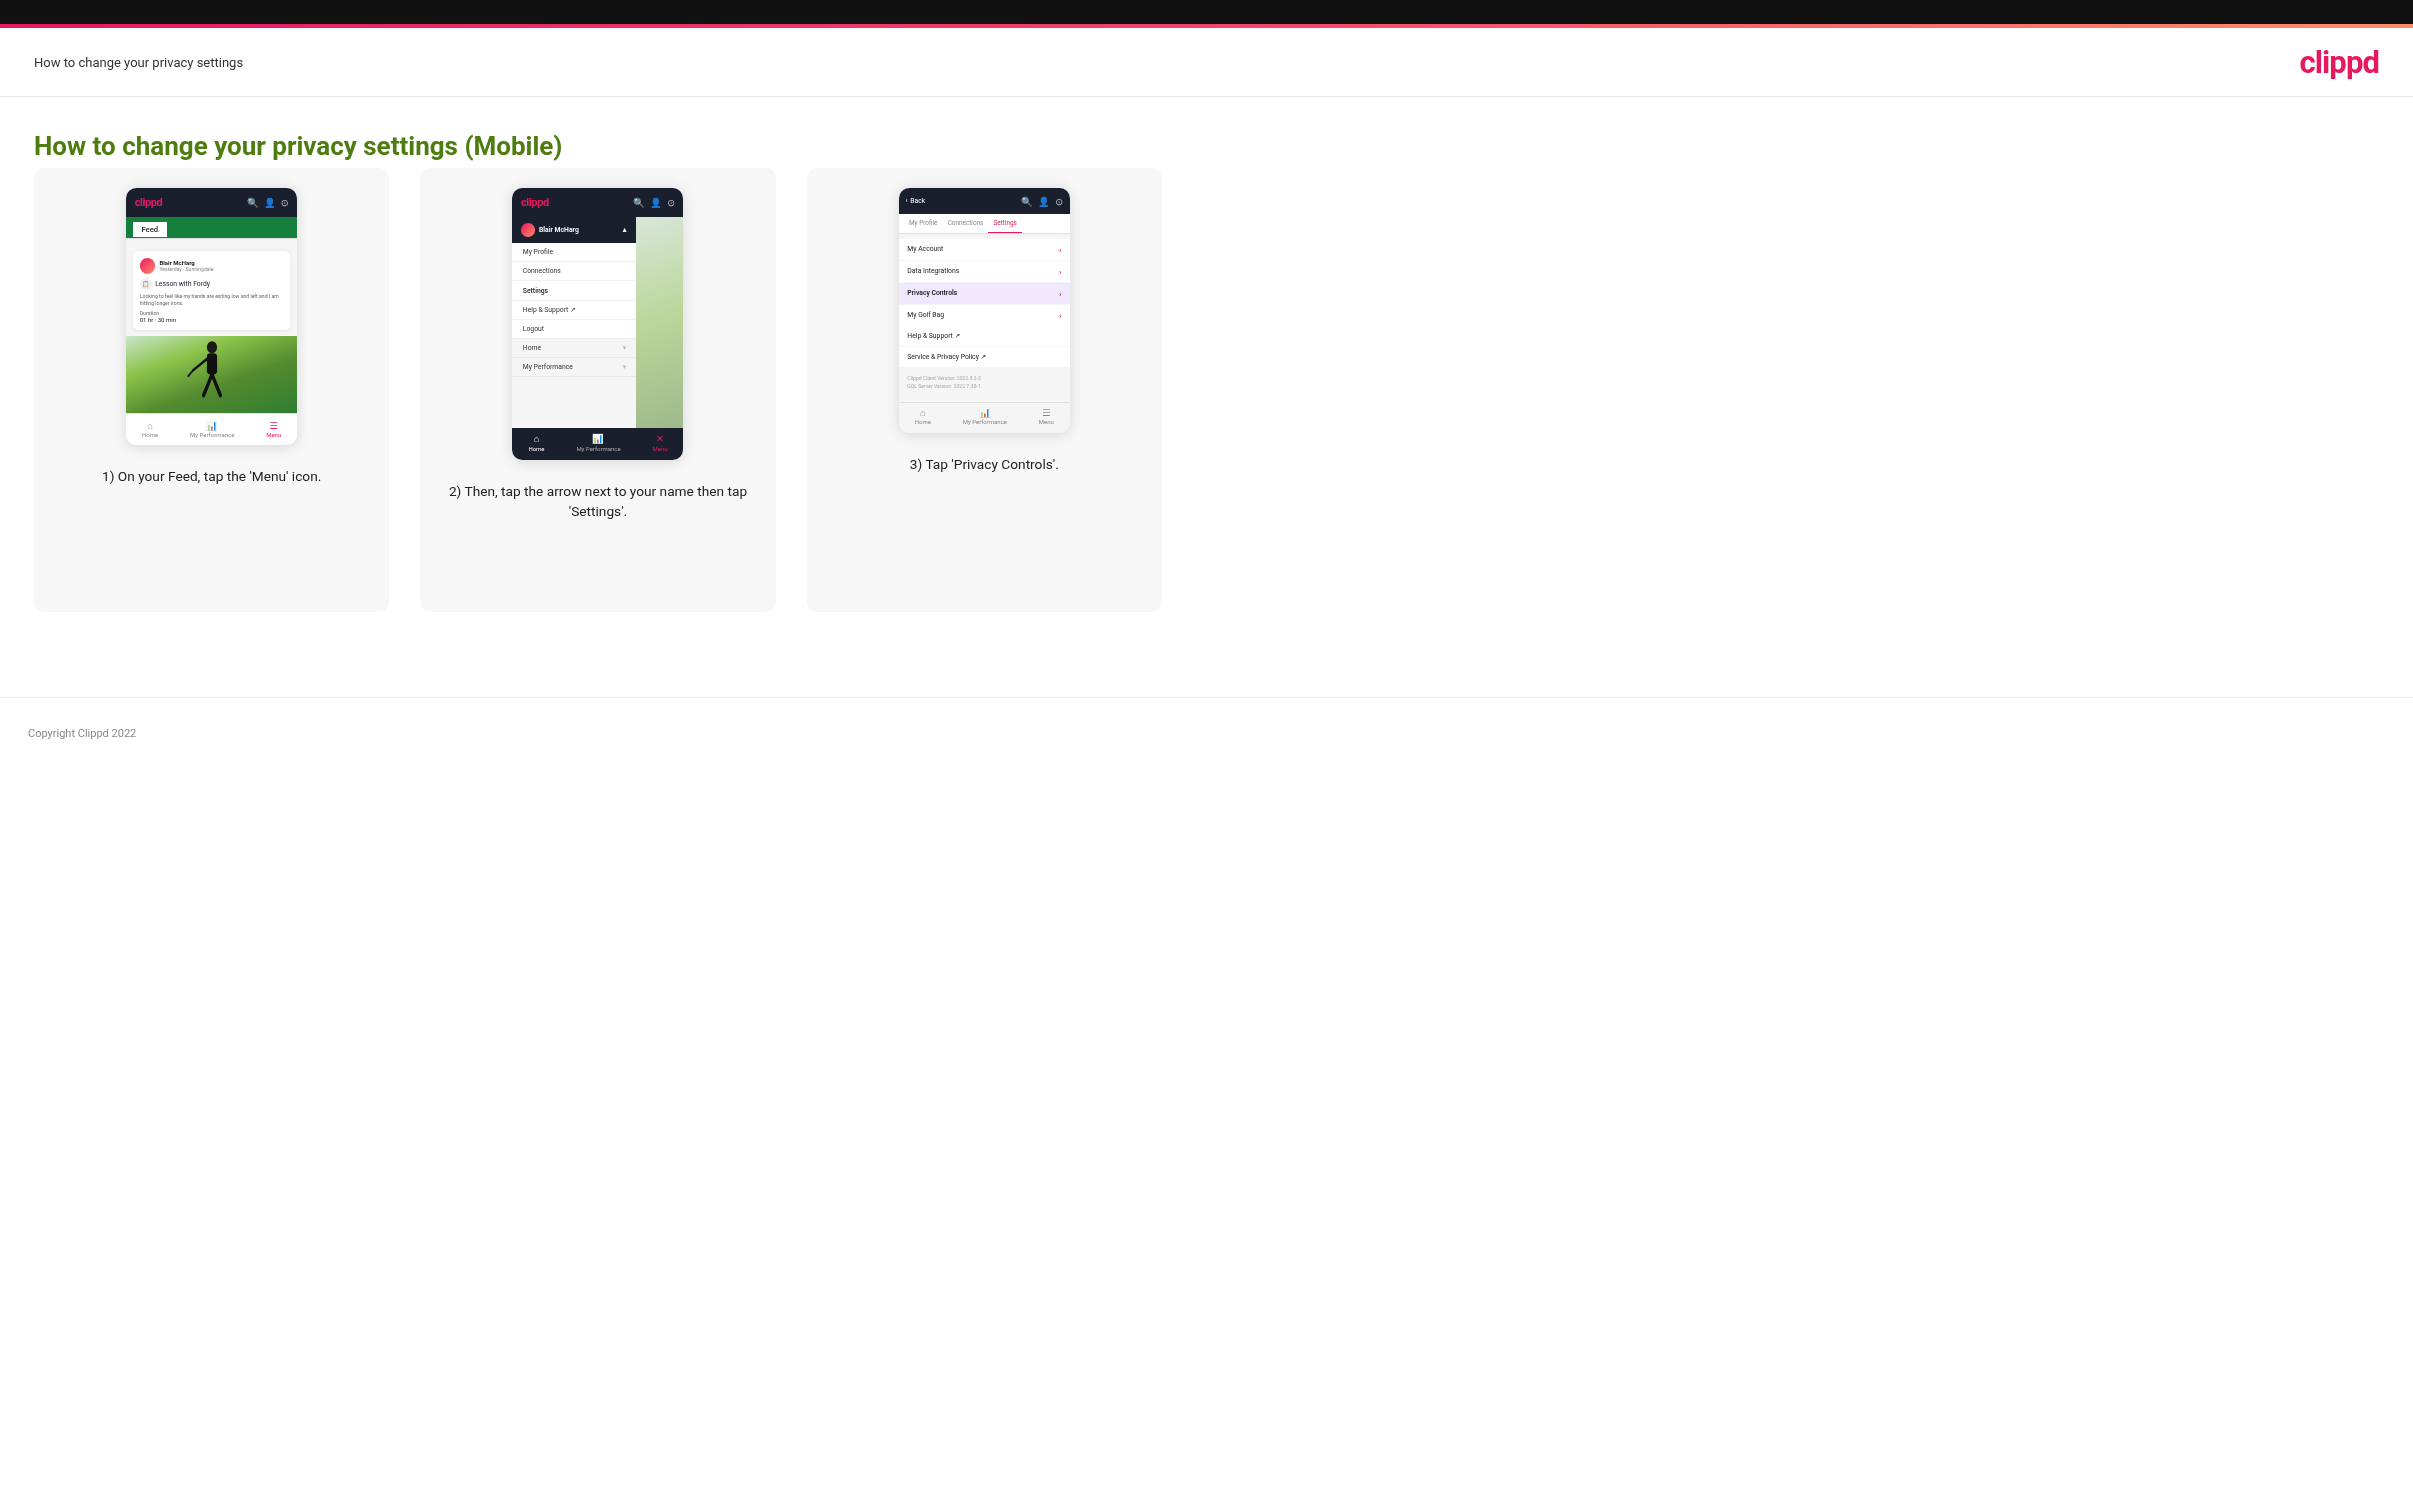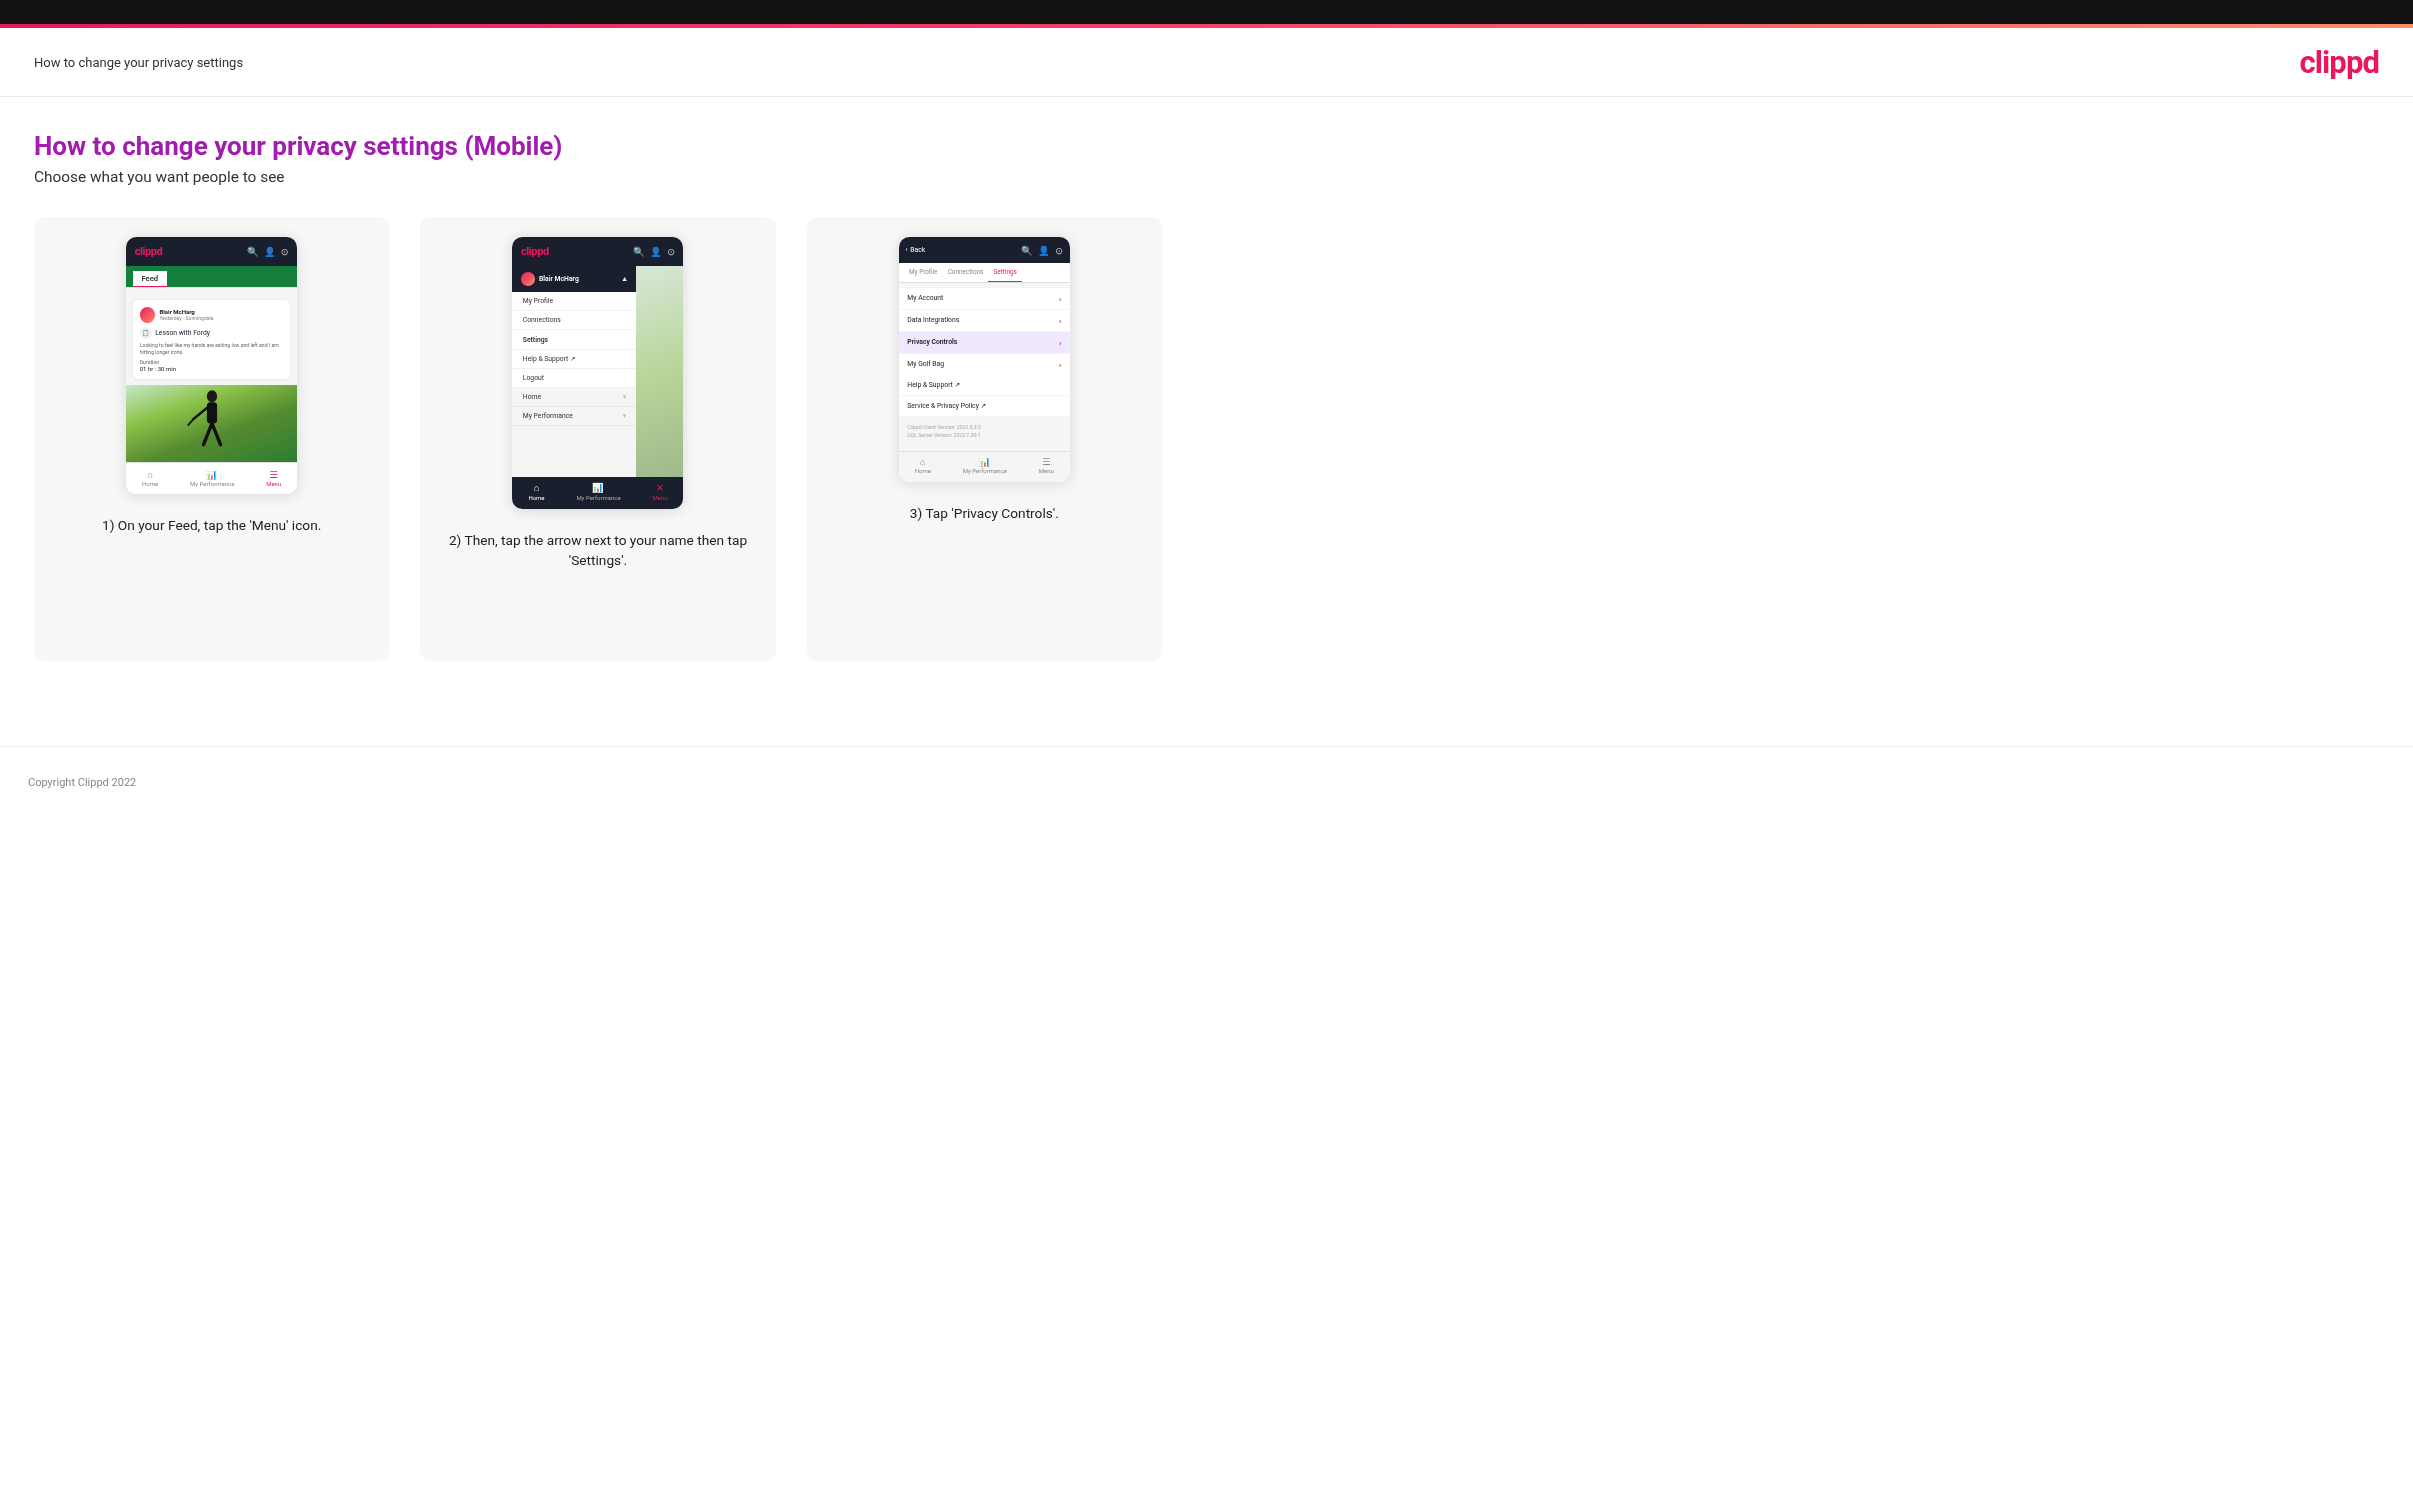--- a/index.html
+++ b/index.html
@@ -46,21 +46,21 @@
 
     
     .page-content {
       padding: 34px 34px 51px 34px;
       max-width: 1196px;
     }
 
     .page-heading {
       font-size: 26px;
       font-weight: 700;
-      color: #a21caf;
+      color: #4d7c0f;
       margin-bottom: 6.8px;
     }
     .page-subheading {
       font-size: 15.4px;
       color: #333;
       font-weight: 400;
       margin-bottom: 31px;
     }
 
     
@@ -400,21 +400,20 @@
 
 <div class="accent-bar"></div>
 
 <header class="header">
   <span class="header-title">How to change your privacy settings</span>
   <span class="logo">clippd</span>
 </header>
 
 <main class="page-content">
   <h1 class="page-heading">How to change your privacy settings (Mobile)</h1>
-  <p class="page-subheading">Choose what you want people to see</p>
 
   <div class="steps-container">
 
     <div class="step-card">
       <div class="phone-screen">
 
         <div class="phone-nav">
           <span class="phone-nav-logo">clippd</span>
           <div class="phone-nav-icons">
             <span class="phone-nav-icon">🔍</span>

